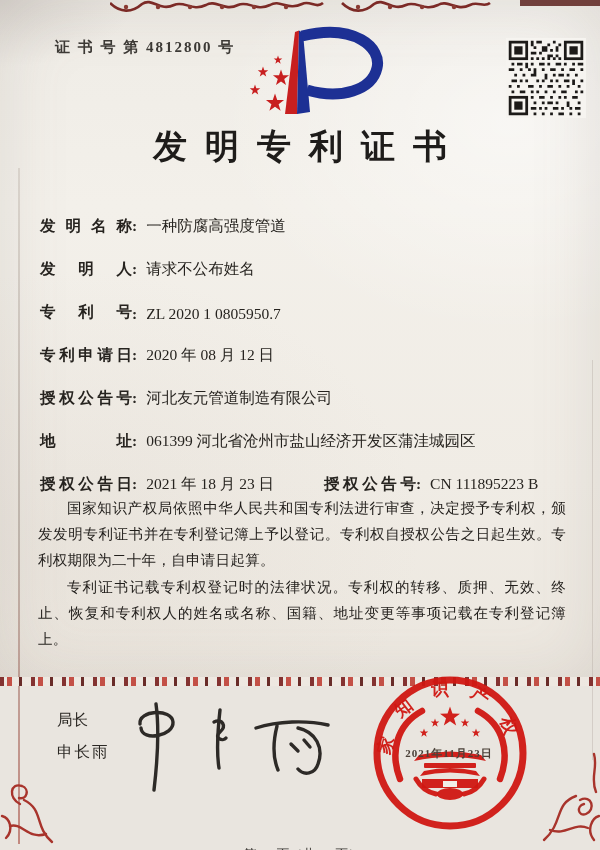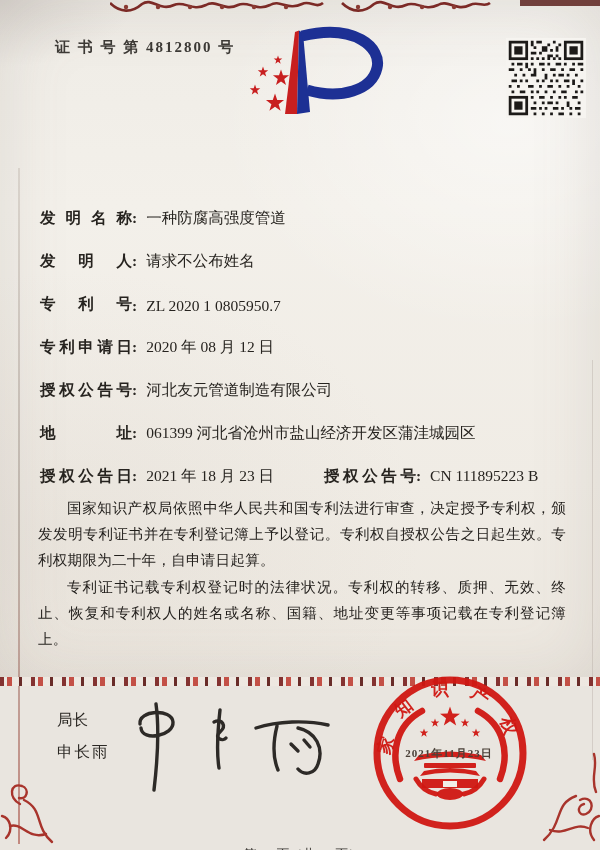--- a/index.html
+++ b/index.html
@@ -22,21 +22,21 @@
   .edge-right{left:592px;top:360px;width:1px;height:400px;background:#b4aba2;opacity:.4;}
   .bottom-stripe{left:0;bottom:0;width:600px;height:9px;opacity:.92;
     background:repeating-linear-gradient(90deg,#7c2423 0 4px,#efe9e2 4px 7px,#c1443a 7px 12px,#efe9e2 12px 19px,#5f1d1a 19px 22px,#efe9e2 22px 31px);}
   
   .cert-no{left:55px;top:38px;font-size:15px;letter-spacing:2px;color:#3c3935;font-weight:600;}
   
   .title{left:0;top:124px;width:600px;text-align:center;font-size:34px;font-weight:700;
     letter-spacing:18px;padding-left:18px;box-sizing:border-box;color:#1e1c1a;margin:0;}
   
   .fields{left:40px;top:208px;width:524px;font-size:15.5px;}
-  .frow{height:17px;margin-bottom:26px;white-space:nowrap;}
+  .frow{height:17px;margin-bottom:26px;white-space:nowrap;margin-top:8px;}
   .jlabel{display:inline-block;width:92px;font-weight:700;text-align:justify;text-align-last:justify;
     vertical-align:bottom;color:#26231f;}
   .colon{font-weight:700;margin-right:9px;}
   .fval{font-weight:500;color:#26231f;}
   .grant-left{display:inline-block;width:280px;}
   
   .paras{left:38px;top:496px;width:528px;font-size:14.5px;line-height:1.78;text-align:justify;color:#211e1b;}
   .paras p{margin:0 0 2px 0;text-indent:2em;font-weight:500;letter-spacing:.3px;}
   
   .signer-title{left:57px;top:710px;font-size:15.5px;font-weight:500;}
@@ -124,20 +124,21 @@
                M2 15h2v1h-2z M5 15h1v1h-1z M7 15h1v1h-1z M11 15h1v1h-1z M13 15h1v1h-1z M16 15h1v1h-1z M18 15h1v1h-1z M21 15h2v1h-2z M24 15h1v2h-1z M27 15h1v1h-1z
                M1 17h1v1h-1z M4 17h1v1h-1z M8 17h2v1h-2z M12 17h1v1h-1z M15 17h2v1h-2z M19 17h1v1h-1z M22 17h1v1h-1z M26 17h1v1h-1z
                M2 19h1v1h-1z M5 19h2v1h-2z M9 19h1v1h-1z M11 19h1v1h-1z M14 19h1v1h-1z M17 19h1v1h-1z M20 19h2v1h-2z M25 19h1v1h-1z M27 19h1v1h-1z
                M9 21h1v1h-1z M12 21h2v1h-2z M16 21h1v1h-1z M19 21h1v1h-1z M21 21h1v1h-1z M24 21h2v1h-2z
                M10 23h1v1h-1z M13 23h1v1h-1z M15 23h2v1h-2z M18 23h1v1h-1z M22 23h1v2h-1z M26 23h1v1h-1z
                M9 25h2v1h-2z M12 25h1v1h-1z M14 25h1v1h-1z M17 25h2v1h-2z M20 25h1v1h-1z M23 25h1v1h-1z M25 25h2v1h-2z
                M10 27h1v1h-1z M13 27h1v1h-1z M16 27h1v1h-1z M19 27h2v1h-2z M23 27h1v1h-1z M26 27h1v1h-1z"></path>
     </g>
   </svg>
 
+  <h1 class="abs title">发明专利证书</h1>
 
   <div class="abs fields">
     <div class="frow">
       <span class="jlabel">发明名称</span><span class="colon">:</span><span class="fval">一种防腐高强度管道</span>
     </div>
     <div class="frow">
       <span class="jlabel">发明人</span><span class="colon">:</span><span class="fval">请求不公布姓名</span>
     </div>
     <div class="frow">
       <span class="jlabel">专利号</span><span class="colon">:</span><span class="fval">ZL 2020 1 0805950.7</span>

